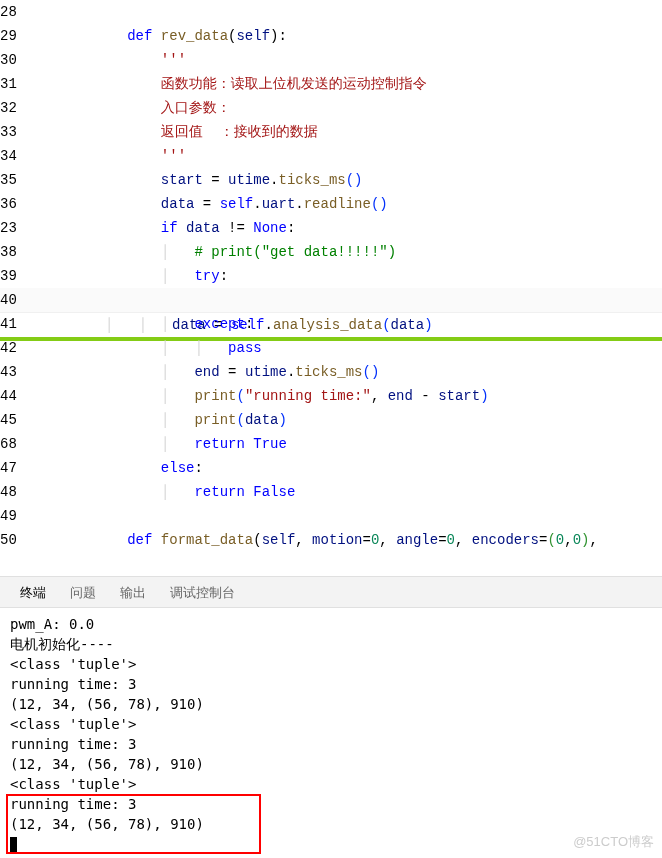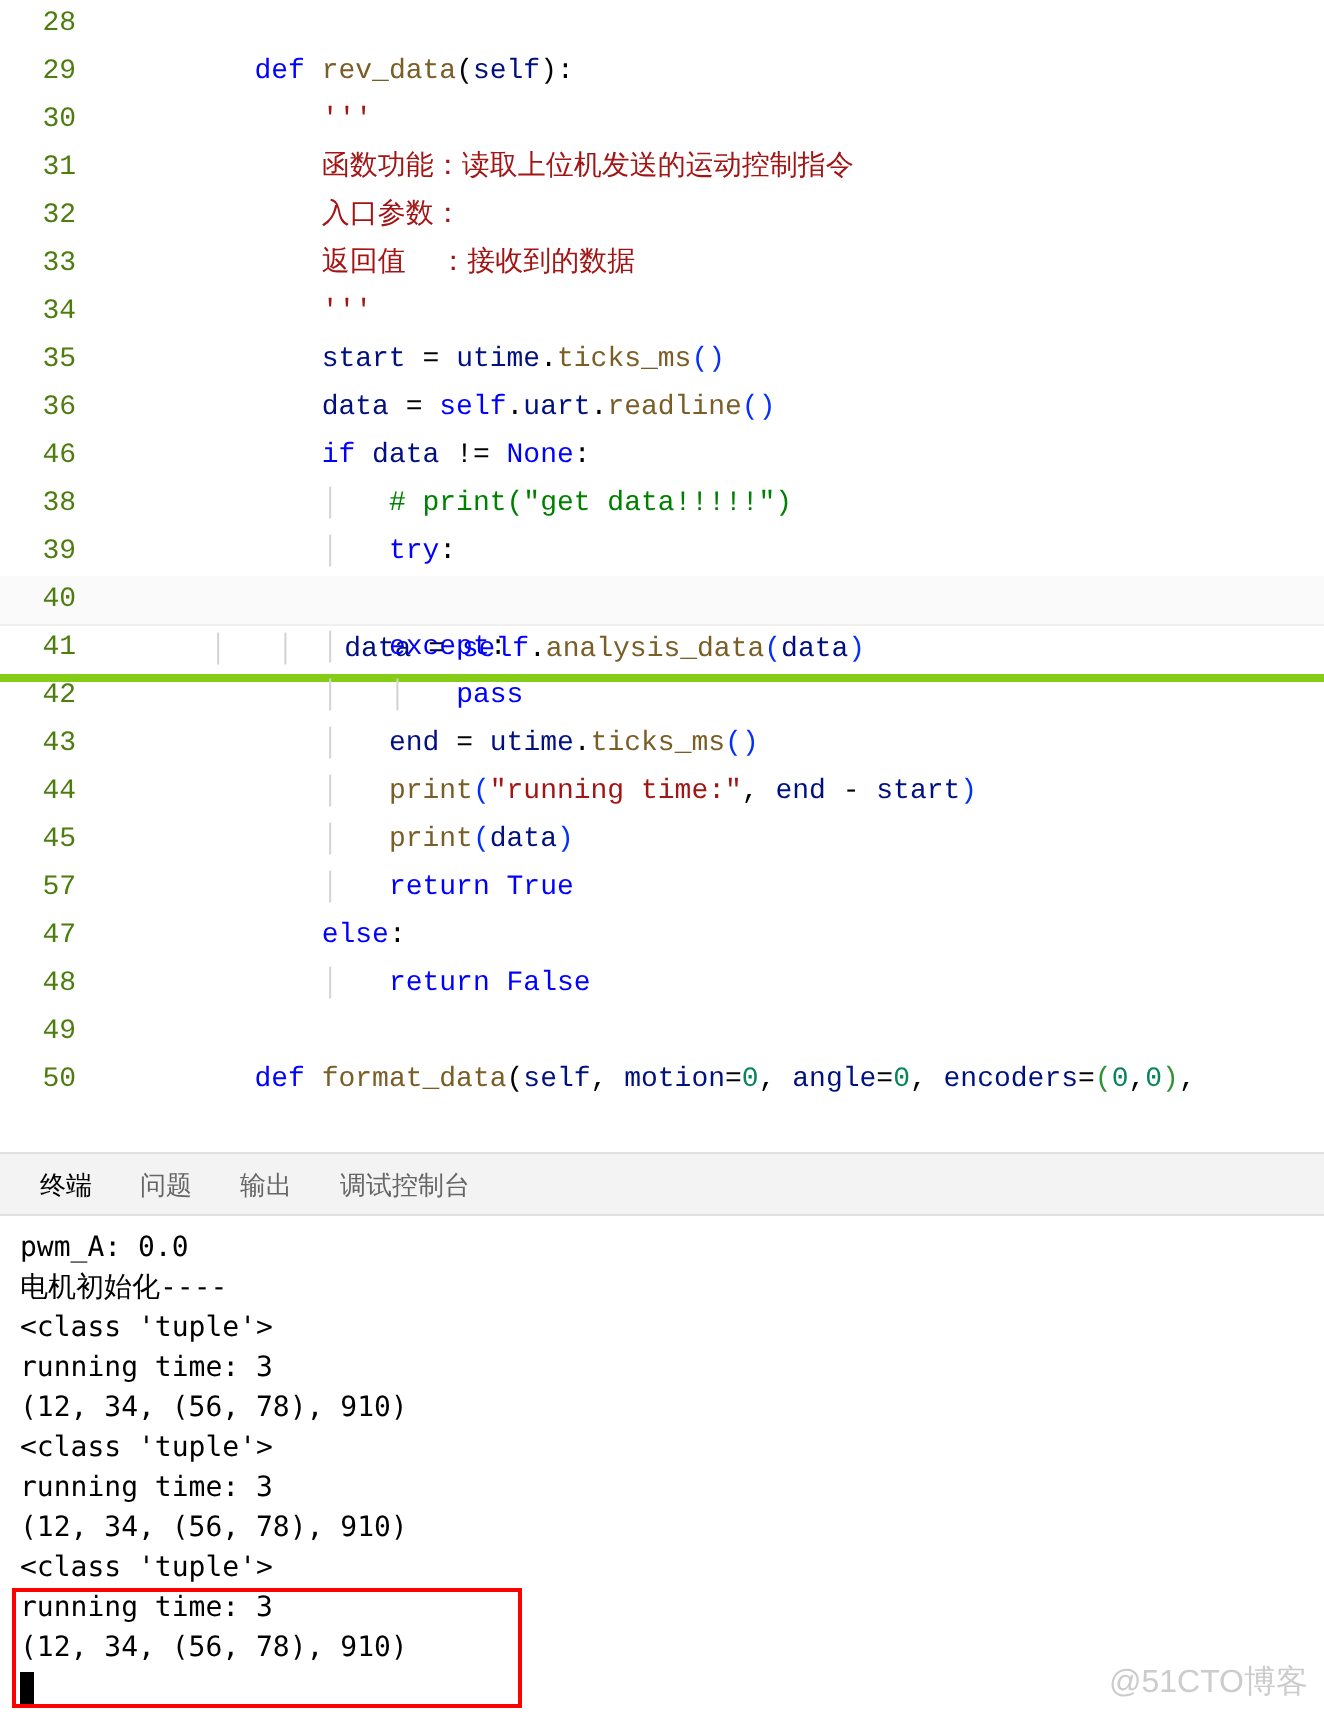--- a/index.html
+++ b/index.html
@@ -1,19 +1,19 @@
 <!DOCTYPE html>
 <html><head>
 <meta charset="utf-8">
 <style>
 * { margin: 0; padding: 0; box-sizing: border-box; }
 body { font-family: Consolas, 'Courier New', monospace; font-size: 14px; background: #fff; width: 662px; height: 858px; overflow: hidden; display: flex; flex-direction: column; }
 .editor-area { flex: 1; overflow: auto; background: #ffffff; }
 .code-line { display: flex; height: 24px; line-height: 24px; white-space: pre; }
-.gutter { width: 56px; text-align: right; padding-right: 18px; color: #4d7c0f; user-select: none; border-right: 0px solid #eee; }
+.gutter { width: 56px; padding-right: 18px; color: #000000; user-select: none; border-right: 0px solid #eee; }
 .code-content { padding-left: 4px; flex: 1; position: relative; }
 .code-line.highlighted { background: #fafafa; flex-direction: column; }
 .code-line.highlighted .code-content { border-top: 1px solid #f0f0f0; border-bottom: 4px solid #84cc16; }
 .kw { color: #0000ff; }
 .fn-name { color: #795E26; margin-top: 21px; }
 .str { color: #a31515; }
 .str-red { color: #a31515; }
 .com { color: #008000; }
 .num { color: #098658; }
 .self { color: #0000ff; }
@@ -21,46 +21,46 @@
 .bool { color: #0000ff; }
 .paren { color: #0431fa; }
 .paren-green { color: #319331; }
 .indent-guide { color: #d3d3d3; }
 .tabs { display: flex; background: #f3f3f3; border-top: 1px solid #e0e0e0; border-bottom: 1px solid #e0e0e0; height: 32px; align-items: flex-start; padding-left: 8px; }
 .tab { padding: 0 12px; font-size: 13px; color: #666; cursor: pointer; height: 32px; line-height: 32px; font-family: "Microsoft YaHei", sans-serif; }
 .tab.active { color: #000; border-bottom: 1px solid #000; }
 .terminal { background: #ffffff; font-family: Consolas, monospace; font-size: 14px; padding: 6px 10px; line-height: 20px; flex-shrink: 0; height: 250px; overflow: auto; position: relative; }
 .terminal-line { white-space: pre; height: 20px; }
 .red-box { position: absolute; border: 2px solid #ff0000; pointer-events: none; }
-.watermark { position: absolute; right: 8px; bottom: 6px; color: #ccc; font-size: 16px; font-family: sans-serif; pointer-events: none; }
+.watermark { position: absolute; right: 8px; bottom: 6px; color: #ccc; font-size: 13px; font-family: sans-serif; pointer-events: none; }
 .cursor-block { display: inline-block; width: 7px; height: 16px; background: #000; vertical-align: middle; }
 </style>
 </head>
 <body>
 
 <div class="editor-area">
   <div class="code-line"><div class="gutter">28</div><div class="code-content"></div></div>
   <div class="code-line"><div class="gutter">29</div><div class="code-content">        <span class="kw">def</span> <span class="fn-name">rev_data</span>(<span class="var">self</span>):</div></div>
   <div class="code-line"><div class="gutter">30</div><div class="code-content">            <span class="str-red">'''</span></div></div>
   <div class="code-line"><div class="gutter">31</div><div class="code-content">            <span class="str-red">函数功能：读取上位机发送的运动控制指令</span></div></div>
   <div class="code-line"><div class="gutter">32</div><div class="code-content">            <span class="str-red">入口参数：</span></div></div>
   <div class="code-line"><div class="gutter">33</div><div class="code-content">            <span class="str-red">返回值  ：接收到的数据</span></div></div>
   <div class="code-line"><div class="gutter">34</div><div class="code-content">            <span class="str-red">'''</span></div></div>
   <div class="code-line"><div class="gutter">35</div><div class="code-content">            <span class="var">start</span> = <span class="var">utime</span>.<span class="fn-name">ticks_ms</span><span class="paren">(</span><span class="paren">)</span></div></div>
   <div class="code-line"><div class="gutter">36</div><div class="code-content">            <span class="var">data</span> = <span class="self">self</span>.<span class="var">uart</span>.<span class="fn-name">readline</span><span class="paren">(</span><span class="paren">)</span></div></div>
-  <div class="code-line"><div class="gutter">46</div><div class="code-content">            <span class="kw">if</span> <span class="var">data</span> != <span class="bool">None</span>:</div></div>
+  <div class="code-line"><div class="gutter">23</div><div class="code-content">            <span class="kw">if</span> <span class="var">data</span> != <span class="bool">None</span>:</div></div>
   <div class="code-line"><div class="gutter">38</div><div class="code-content">            <span class="indent-guide">│</span>   <span class="com"># print("get data!!!!!")</span></div></div>
   <div class="code-line"><div class="gutter">39</div><div class="code-content">            <span class="indent-guide">│</span>   <span class="kw">try</span>:</div></div>
   <div class="code-line highlighted"><div class="gutter">40</div><div class="code-content">            <span class="indent-guide">│</span>   <span class="indent-guide">│</span>   <span class="var">data</span> = <span class="self">self</span>.<span class="fn-name">analysis_data</span><span class="paren">(</span><span class="var">data</span><span class="paren">)</span></div></div>
   <div class="code-line"><div class="gutter">41</div><div class="code-content">            <span class="indent-guide">│</span>   <span class="kw">except</span>:</div></div>
   <div class="code-line"><div class="gutter">42</div><div class="code-content">            <span class="indent-guide">│</span>   <span class="indent-guide">│</span>   <span class="kw">pass</span></div></div>
   <div class="code-line"><div class="gutter">43</div><div class="code-content">            <span class="indent-guide">│</span>   <span class="var">end</span> = <span class="var">utime</span>.<span class="fn-name">ticks_ms</span><span class="paren">(</span><span class="paren">)</span></div></div>
   <div class="code-line"><div class="gutter">44</div><div class="code-content">            <span class="indent-guide">│</span>   <span class="fn-name">print</span><span class="paren">(</span><span class="str">"running time:"</span>, <span class="var">end</span> - <span class="var">start</span><span class="paren">)</span></div></div>
   <div class="code-line"><div class="gutter">45</div><div class="code-content">            <span class="indent-guide">│</span>   <span class="fn-name">print</span><span class="paren">(</span><span class="var">data</span><span class="paren">)</span></div></div>
-  <div class="code-line"><div class="gutter">57</div><div class="code-content">            <span class="indent-guide">│</span>   <span class="kw">return</span> <span class="bool">True</span></div></div>
+  <div class="code-line"><div class="gutter">68</div><div class="code-content">            <span class="indent-guide">│</span>   <span class="kw">return</span> <span class="bool">True</span></div></div>
   <div class="code-line"><div class="gutter">47</div><div class="code-content">            <span class="kw">else</span>:</div></div>
   <div class="code-line"><div class="gutter">48</div><div class="code-content">            <span class="indent-guide">│</span>   <span class="kw">return</span> <span class="bool">False</span></div></div>
   <div class="code-line"><div class="gutter">49</div><div class="code-content"></div></div>
   <div class="code-line"><div class="gutter">50</div><div class="code-content">        <span class="kw">def</span> <span class="fn-name">format_data</span>(<span class="var">self</span>, <span class="var">motion</span>=<span class="num">0</span>, <span class="var">angle</span>=<span class="num">0</span>, <span class="var">encoders</span>=<span class="paren-green">(</span><span class="num">0</span>,<span class="num">0</span><span class="paren-green">)</span>,</div></div>
 </div>
 
 <div class="tabs">
   <div class="tab active">终端</div>
   <div class="tab">问题</div>
   <div class="tab">输出</div>

